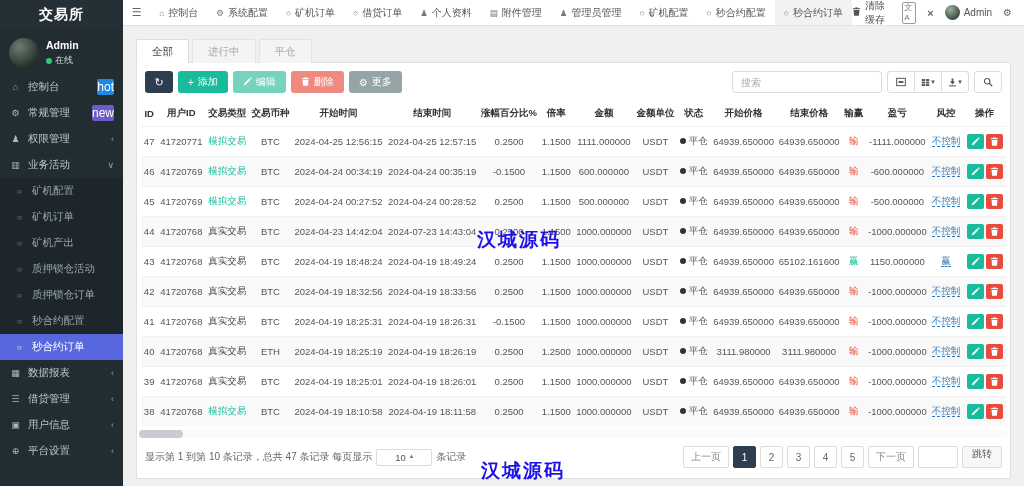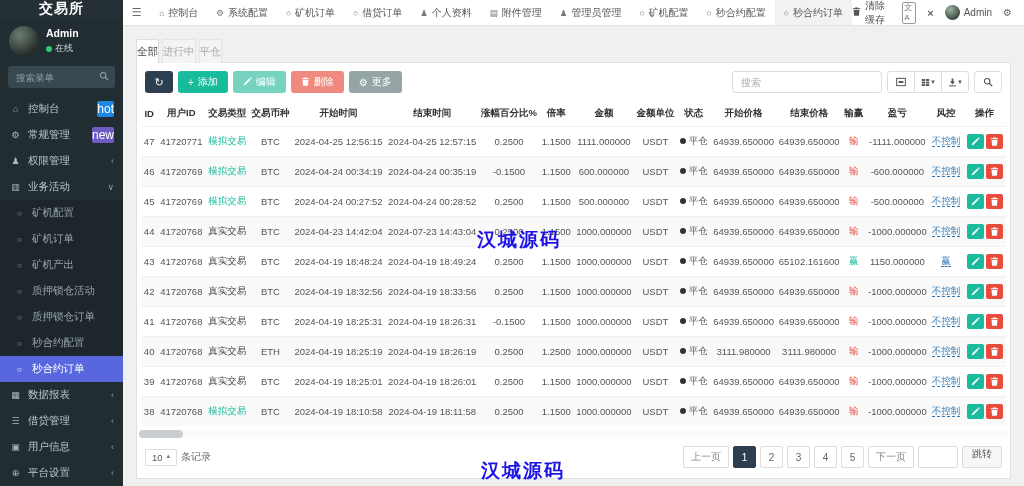--- a/index.html
+++ b/index.html
@@ -42,21 +42,21 @@
   .nav-item .ni-icon{font-size:8.5px;color:#777}
   .nav-right{margin-left:auto;display:flex;align-items:center;gap:11px;padding-right:12px;color:#555}
   .nav-right .tool{display:flex;align-items:center;gap:4px;cursor:pointer}
   .mini-avatar{width:15px;height:15px;border-radius:50%;background:radial-gradient(circle at 35% 30%,#9ab39d,#39453c 75%)}
   .translate{font-size:8px;border:1px solid #999;border-radius:2px;padding:0 1px;line-height:10px;color:#777}
   .fsx{font-size:11px;color:#666;font-weight:bold}
   .gears{font-size:10px;color:#666}
 
   .content{flex:1;padding:13px 13px 0;position:relative;min-height:0}
   .tabbar{display:flex;gap:3px;position:relative;z-index:2}
-  .tab{padding:0 0;height:24px;display:flex;align-items:center;font-size:10.5px;background:#f4f4f4;border:1px solid #e3e3e3;border-bottom:none;color:#aaa;border-radius:2px 2px 0 0;cursor:pointer}
+  .tab{padding:0 15px;height:24px;display:flex;align-items:center;font-size:10.5px;background:#f4f4f4;border:1px solid #e3e3e3;border-bottom:none;color:#aaa;border-radius:2px 2px 0 0;cursor:pointer}
   .tab.active{background:#fff;color:#444;border-color:#ddd}
   .panel{background:#fff;border:1px solid #e0e0e0;margin-top:-1px;padding-bottom:4px}
 
   .toolbar{display:flex;align-items:center;padding:8px;gap:5px}
   .btn{height:22px;border:none;border-radius:3px;color:#fff;font-size:10px;display:inline-flex;align-items:center;gap:4px;padding:0 10px;cursor:pointer}
   .btn-refresh{background:var(--navy,#2c3e50);width:28px;justify-content:center;padding:0;font-size:11px}
   .btn-add{background:var(--green,#18bc9c)}
   .btn-edit{background:var(--light-green,#76d3c0)}
   .btn-del{background:var(--light-red,#f08a80)}
   .btn-more{background:var(--gray-btn,#95a5a6)}
@@ -85,21 +85,21 @@
   .res-win{color:var(--green,#18bc9c)}
   .risk-link{color:var(--link-blue,#337ab7);border-bottom:1px dashed var(--link-blue,#337ab7);cursor:pointer}
   .op-btn{width:17px;height:15px;border:none;border-radius:2px;display:inline-flex;align-items:center;justify-content:center;color:#fff;cursor:pointer;margin:0 1px;padding:0}
   .op-edit{background:var(--green,#18bc9c)}
   .op-del{background:var(--red,#e74c3c)}
 
   .hscroll{height:8px;background:#fbfbfb;margin:4px 2px 0;border-radius:4px;position:relative}
   .hscroll .handle{position:absolute;left:0;top:0;height:8px;width:44px;background:#c9ccd0;border-radius:4px}
 
   .panel-footer{display:flex;align-items:center;padding:8px 8px 6px;font-size:10px;color:#666;gap:4px}
-  .per-page{border:1px solid #ddd;background:#fff;padding:2px 6px;border-radius:2px;font-size:9.5px;color:#555;cursor:pointer;display:inline-flex;align-items:flex-start;gap:4px}
+  .per-page{border:1px solid #ddd;background:#fff;padding:2px 18px;border-radius:2px;font-size:9.5px;color:#555;cursor:pointer;display:inline-flex;align-items:flex-start;gap:4px}
   .per-page::after{content:"▴";font-size:7px;color:#777}
   .pager{margin-left:auto;display:flex;gap:4px}
   .page-btn{min-width:23px;height:22px;padding:0 7px;border:1px solid #ddd;background:#fff;border-radius:2px;display:flex;align-items:center;justify-content:center;color:#666;font-size:10px;cursor:pointer}
   .page-btn.pg-active{background:var(--navy,#2c3e50);border-color:var(--navy,#2c3e50);color:#fff}
   .page-btn.pg-side{color:#888}
   .jump-input{width:40px;height:22px;border:1px solid #ddd;border-radius:2px;outline:none;padding:0 4px;font-size:10px}
   .jump-btn{height:22px;padding:0 9px;border:1px solid #ddd;background:#f7f7f7;border-radius:2px;color:#555;font-size:10px;cursor:pointer}
 
   .watermark{position:absolute;color:var(--watermark-blue,#1c12e8);font-weight:bold;font-size:19px;letter-spacing:2px;z-index:40;pointer-events:none}
   #wm1{left:477px;top:227px}
@@ -113,27 +113,20 @@
     <div class="sb-header">交易所</div>
     <div class="user-panel">
       <div class="avatar"></div>
       <div>
         <div class="user-name">Admin</div>
         <div class="user-status">
           <span class="dot"></span>
           <span>在线</span>
         </div>
       </div>
-    </div>
-    <div class="sb-search">
-      <input placeholder="搜索菜单" style="">
-      <span class="sic" id="sb-search-icon"><svg viewBox="0 0 12 12" width="10" height="10">
-            <circle cx="5" cy="5" r="3.3" fill="none" stroke="currentColor" stroke-width="1.3"></circle>
-            <line x1="7.5" y1="7.5" x2="11" y2="11" stroke="currentColor" stroke-width="1.5"></line>
-          </svg></span>
     </div>
     <nav class="menu" id="sidebar-menu">
         <div class="menu-item">
           <span class="mi-icon">⌂</span>
           <span class="mi-label">控制台</span>
           <span class="badge hot">hot</span>
         </div>
         <div class="menu-item">
           <span class="mi-icon">⚙</span>
           <span class="mi-label">常规管理</span>
@@ -628,20 +621,21 @@
                 </tr>
               </tbody>
           </table>
         </div>
 
         <div class="hscroll">
             <div class="handle"></div>
           </div>
 
         <div class="panel-footer">
+          <span>显示第 1 到第 10 条记录，总共 47 条记录 每页显示</span>
           <span class="per-page">
               <span>10</span>
             </span>
           <span>条记录</span>
           <div class="pager" id="pager">
               <span class="page-btn pg-side">上一页</span>
               <span class="page-btn pg-active">1</span>
               <span class="page-btn">2</span>
               <span class="page-btn">3</span>
               <span class="page-btn">4</span>

